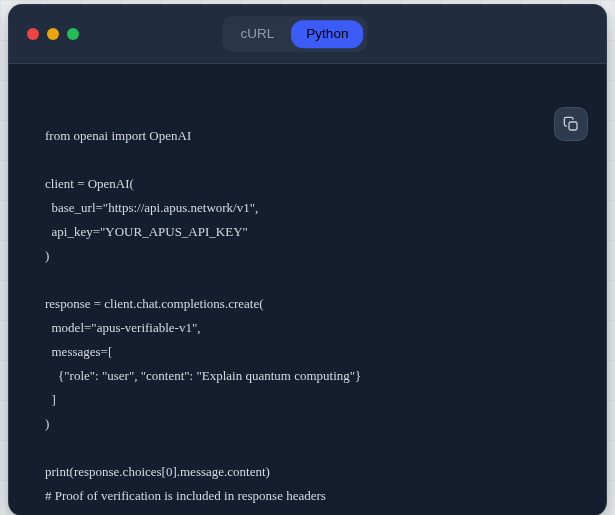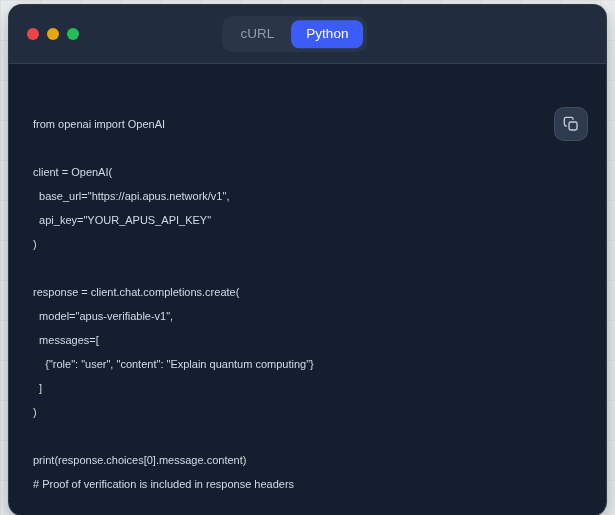--- a/index.html
+++ b/index.html
@@ -58,31 +58,31 @@
     background: transparent;
     color: #929eaf;
     font-family: "Liberation Sans", sans-serif;
     font-size: 13.5px;
     line-height: 1;
     padding: 7px 15px;
     border-radius: 8px;
     cursor: pointer;
     white-space: nowrap;
   }
-  .tab.active { background: #3b5cf6; color: #ffffff; }
+  .tab.active { background: #3b5cf6; color: #000000; border-radius: 12px; }
   .code-area {
     flex: 1 1 auto;
     position: relative;
     padding: 23px 24px 0 24px;
     background: #141e2e;
   }
   pre.code {
-    margin: 0;
-    font-family: Liberation Sans, sans-serif;
-    font-size: 11px;
+    margin: 12px;
+    font-family: Liberation Serif, serif;
+    font-size: 13px;
     line-height: 24px;
     color: #d5dbe3;
     white-space: pre;
   }
   .code-line { min-height: 24px; }
   .copy-btn {
     position: absolute;
     top: 18px; right: 18px;
     width: 34px; height: 34px;
     border-radius: 10px;

